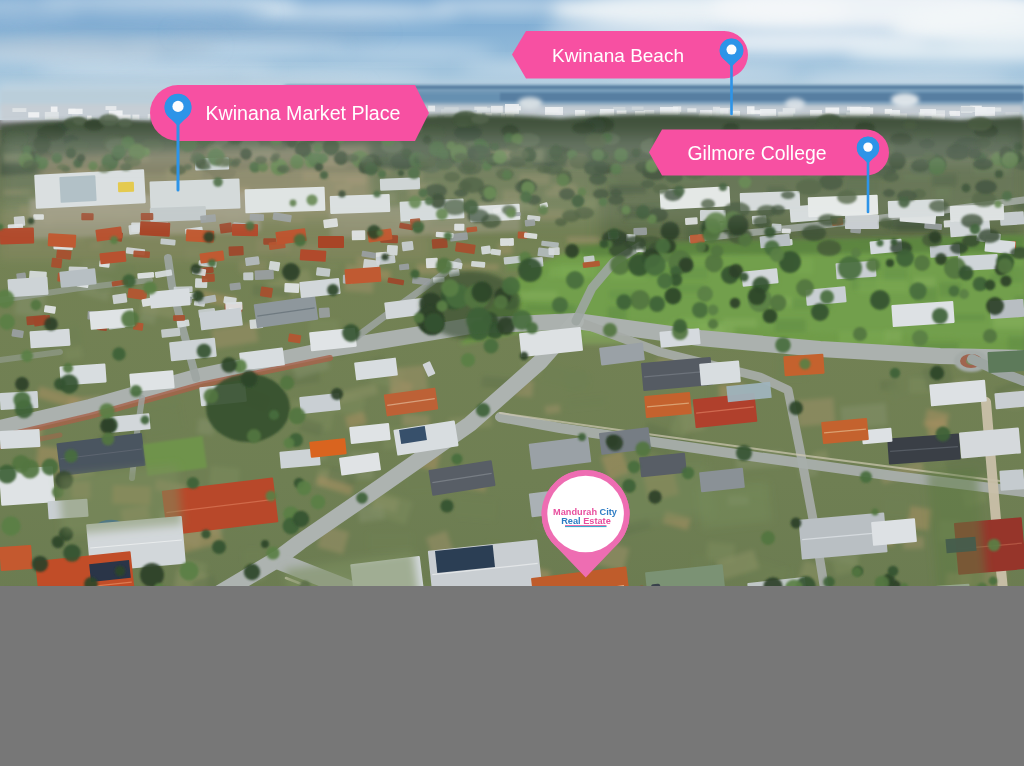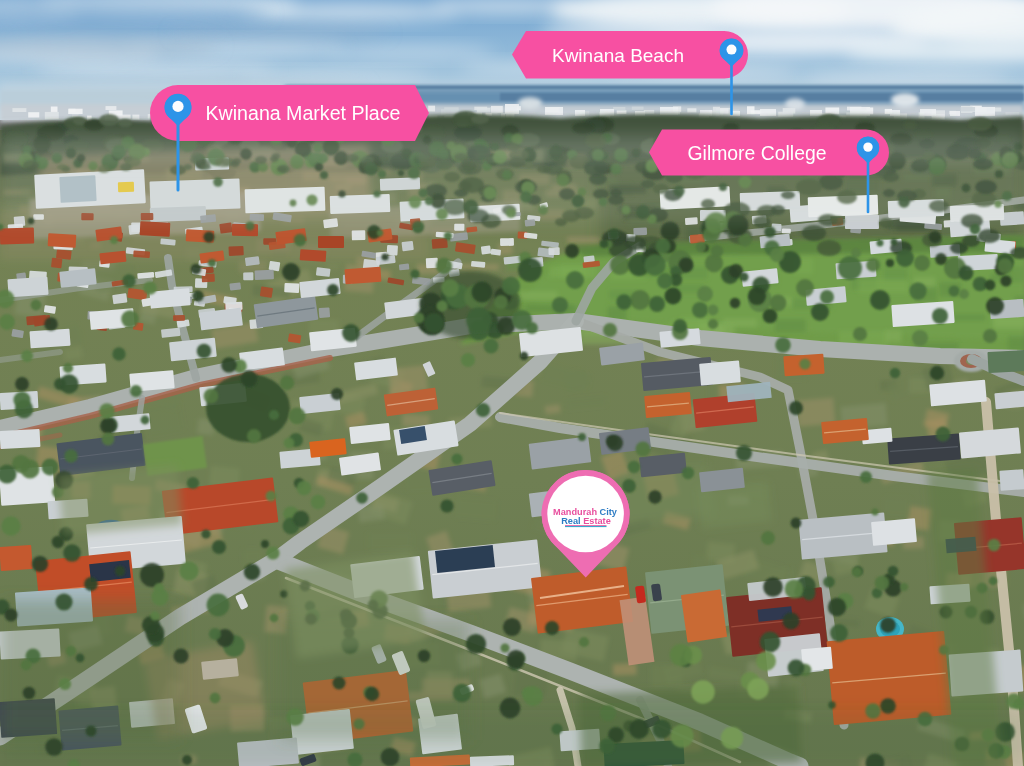--- a/index.html
+++ b/index.html
@@ -1,15 +1,15 @@
 <!DOCTYPE html>
 <html><head><meta charset="utf-8"><style>
 html,body{margin:0;padding:0;background:#777;}
 *{font-family:"Liberation Sans",sans-serif;}
-.wrap{position:relative;width:1024px;height:766px;overflow:hidden;}
+.wrap{position:relative;width:1024px;height:586px;overflow:hidden;}
 </style></head><body>
 <div class="wrap">
 <svg xmlns="http://www.w3.org/2000/svg" width="1024" height="766" viewBox="0 0 1024 766">
 <defs>
 <filter id="b2" x="-50%" y="-50%" width="200%" height="200%">
           <feGaussianBlur stdDeviation="2"></feGaussianBlur>
         </filter>
 <filter id="b4" x="-50%" y="-50%" width="200%" height="200%">
           <feGaussianBlur stdDeviation="4"></feGaussianBlur>
         </filter>

